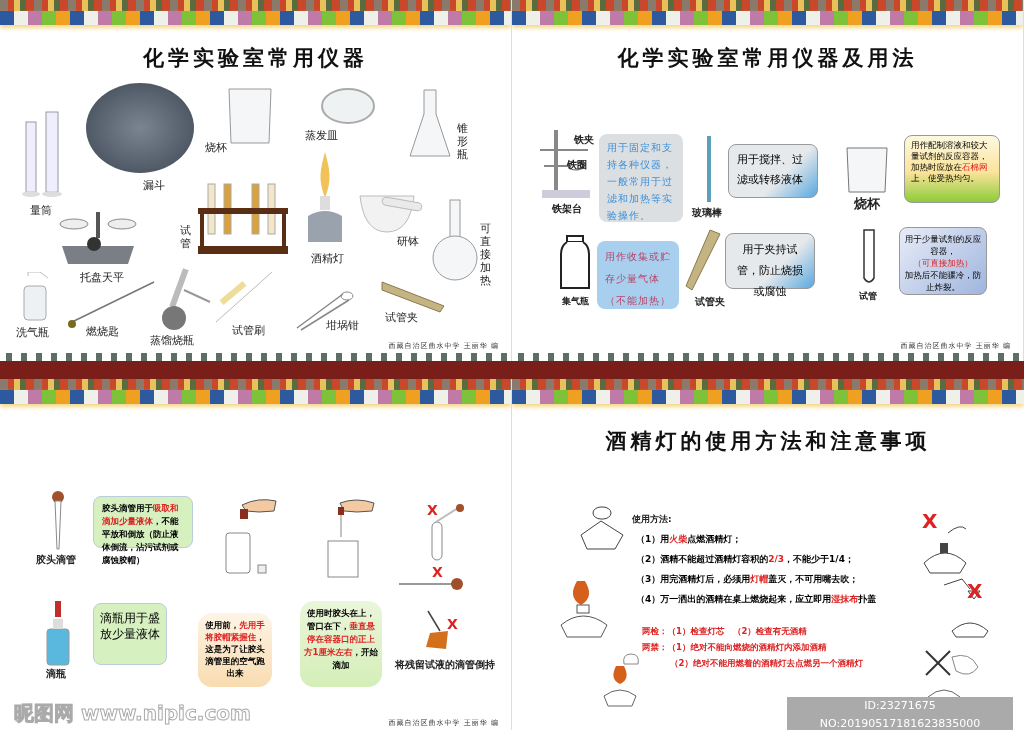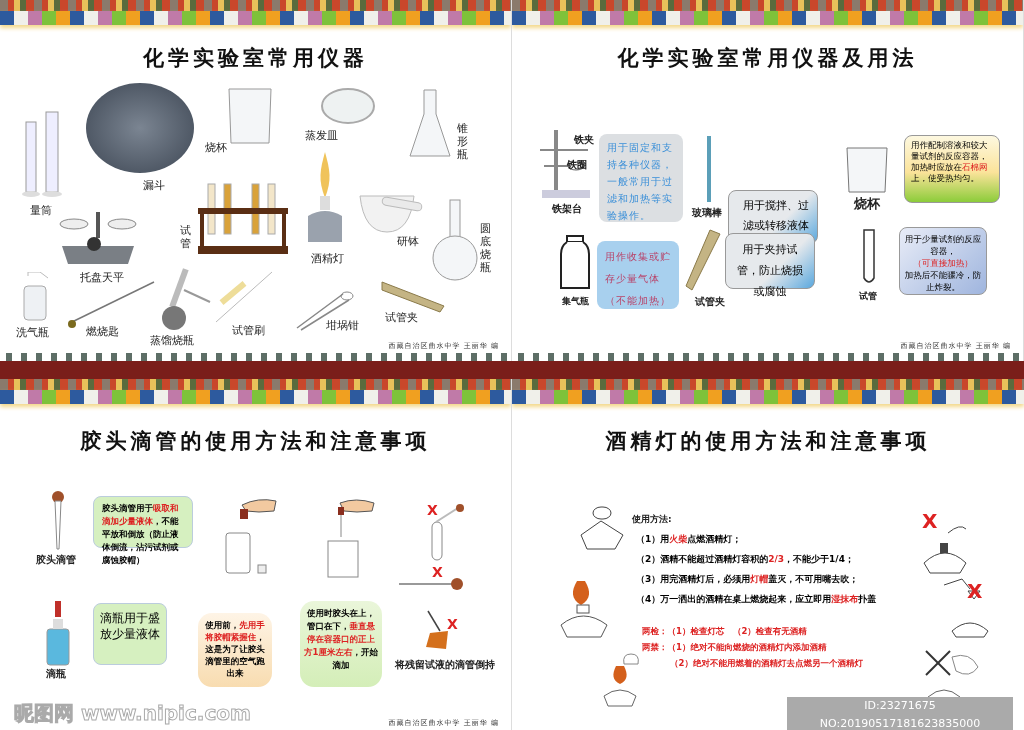--- a/index.html
+++ b/index.html
@@ -89,21 +89,21 @@
   <svg class="img" style="left:356px;top:186px" width="70" height="50">
       <path d="M4 10 L58 10 Q54 46 31 46 Q8 46 4 10 Z" fill="#f2f2f2" stroke="#bbb"></path>
       <rect x="26" y="14" width="40" height="8" rx="4" fill="#eaeaea" stroke="#bbb" transform="rotate(10 46 18)"></rect>
     </svg>
   <div class="lbl" style="left:397px;top:234px">研钵</div>
 
   <svg class="img" style="left:432px;top:198px" width="48" height="86">
       <rect x="18" y="2" width="10" height="40" fill="#f4f6f8" stroke="#999"></rect>
       <circle cx="23" cy="60" r="22" fill="#f4f6f8" stroke="#999"></circle>
     </svg>
-  <div class="vlbl" style="left:480px;top:222px">圆底烧瓶</div>
+  <div class="vlbl" style="left:480px;top:222px">可直接加热</div>
 
   <svg class="img" style="left:20px;top:272px" width="30" height="50">
       <path d="M8 4 L8 0 L20 0 L28 6" fill="none" stroke="#bbb"></path>
       <rect x="4" y="14" width="22" height="34" rx="4" fill="#eef1f4" stroke="#aaa"></rect>
     </svg>
   <div class="lbl" style="left:16px;top:325px">洗气瓶</div>
 
   <svg class="img" style="left:64px;top:280px" width="94" height="50">
       <line x1="8" y1="42" x2="90" y2="2" stroke="#777" stroke-width="1.5"></line>
       <circle cx="8" cy="44" r="4" fill="#7a6a1e"></circle>
@@ -153,21 +153,21 @@
       <ellipse cx="38" cy="38" rx="8" ry="4" fill="none" stroke="#666"></ellipse>
     </svg>
   <div class="lbl" style="left:62px;top:133px;font-size:10px;font-weight:bold">铁夹</div>
   <div class="lbl" style="left:55px;top:158px;font-size:10px;font-weight:bold">铁圈</div>
   <div class="lbl" style="left:40px;top:202px;font-size:10px;font-weight:bold">铁架台</div>
   <div class="box" style="left:87px;top:134px;width:84px;height:88px;background:#dcdfe2;color:#3a8fd8;letter-spacing:1px;line-height:17px;">用于固定和支持各种仪器，一般常用于过滤和加热等实验操作。</div>
 
   <div class="img" style="left:707px;top:0;"></div>
   <div class="img" style="left:195px;top:136px;width:4px;height:66px;background:#5b9fb8;"></div>
   <div class="lbl" style="left:180px;top:206px;font-size:10px;font-weight:bold">玻璃棒</div>
-  <div class="box" style="left:216px;top:144px;width:90px;height:54px;background:linear-gradient(135deg,#e6e9ec 60%,#5aa8de);border:1px solid #999;font-size:11px;text-align:right;line-height:20px;margin-top:46px;">用于搅拌、过滤或转移液体</div>
+  <div class="box" style="left:216px;top:144px;width:90px;height:54px;background:linear-gradient(135deg,#e6e9ec 60%,#5aa8de);border:1px solid #999;font-size:11px;text-align:left;line-height:20px;">用于搅拌、过滤或转移液体</div>
 
   <svg class="img" style="left:333px;top:146px" width="44" height="48">
       <path d="M2 2 L42 2 L40 46 L4 46 Z" fill="#f4f6f8" stroke="#777"></path>
     </svg>
   <div class="lbl" style="left:342px;top:195px;font-size:13px;font-weight:bold">烧杯</div>
   <div class="box" style="left:392px;top:135px;width:96px;height:68px;background:linear-gradient(180deg,#fdf8e0 0%,#fbe39a 55%,#8ccc3a 100%);border:1px solid #999;font-size:8.5px;line-height:11px;padding:4px 6px;"><span>用作配制溶液和较大量试剂的反应容器，加热时应放在</span><span class="red">石棉网</span><span>上，使受热均匀。</span></div>
 
   <svg class="img" style="left:47px;top:234px" width="32" height="56">
       <rect x="8" y="2" width="16" height="6" fill="#fff" stroke="#222" stroke-width="2"></rect>
       <path d="M8 8 Q2 12 2 20 L2 54 L30 54 L30 20 Q30 12 24 8" fill="#fff" stroke="#222" stroke-width="2"></path>
@@ -191,21 +191,20 @@
   <div class="band-bot"></div>
 </div>
 
 <div class="maroon"></div>
 
 <div class="panel p3" style="top:379px;height:351px;">
   <div class="band-top" style="top:0">
       <div class="stripe"></div>
       <div class="blocks"></div>
     </div>
-  <div class="title" style="top:48px;">胶头滴管的使用方法和注意事项</div>
 
   <svg class="img" style="left:50px;top:112px" width="16" height="60">
       <circle cx="8" cy="6" r="6" fill="#a0502a"></circle>
       <path d="M5 10 L11 10 L9 58 L7 58 Z" fill="#fff" stroke="#888"></path>
     </svg>
   <div class="lbl" style="left:36px;top:174px;font-size:10px;font-weight:bold">胶头滴管</div>
   <div class="box" style="left:93px;top:117px;width:100px;height:52px;background:#d6f0c0;border:1px solid #bcd;font-size:8.5px;line-height:13px;padding:5px 8px;font-weight:bold;"><span>胶头滴管用于</span><span class="red">吸取和滴加少量液体</span><span>，不能平放和倒放（防止液体倒流，沾污试剂或腐蚀胶帽）</span></div>
 
   <svg class="img" style="left:43px;top:222px" width="30" height="66">
       <rect x="12" y="0" width="6" height="16" fill="#c0302a"></rect>

